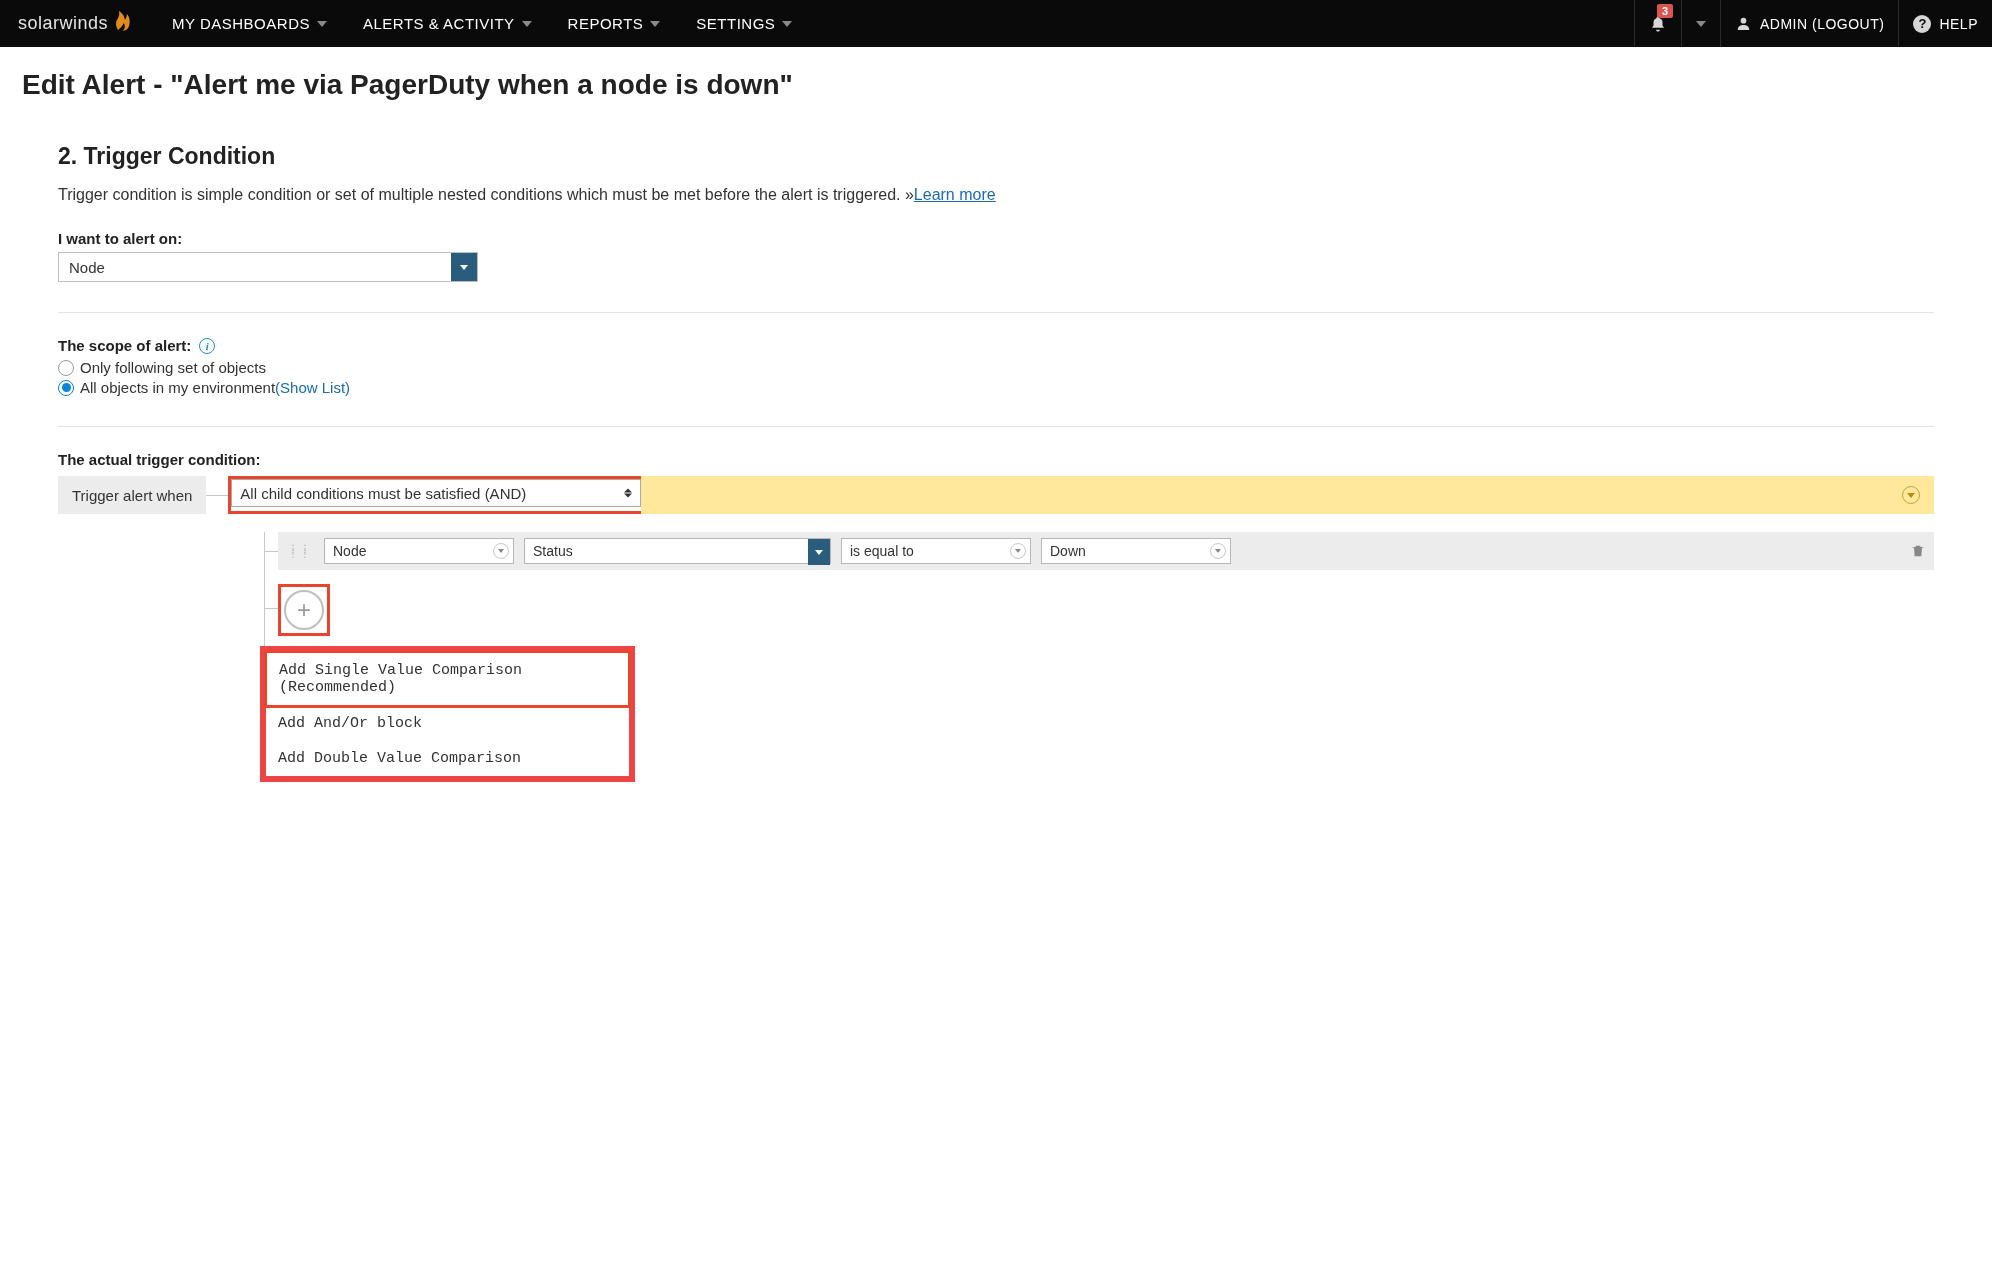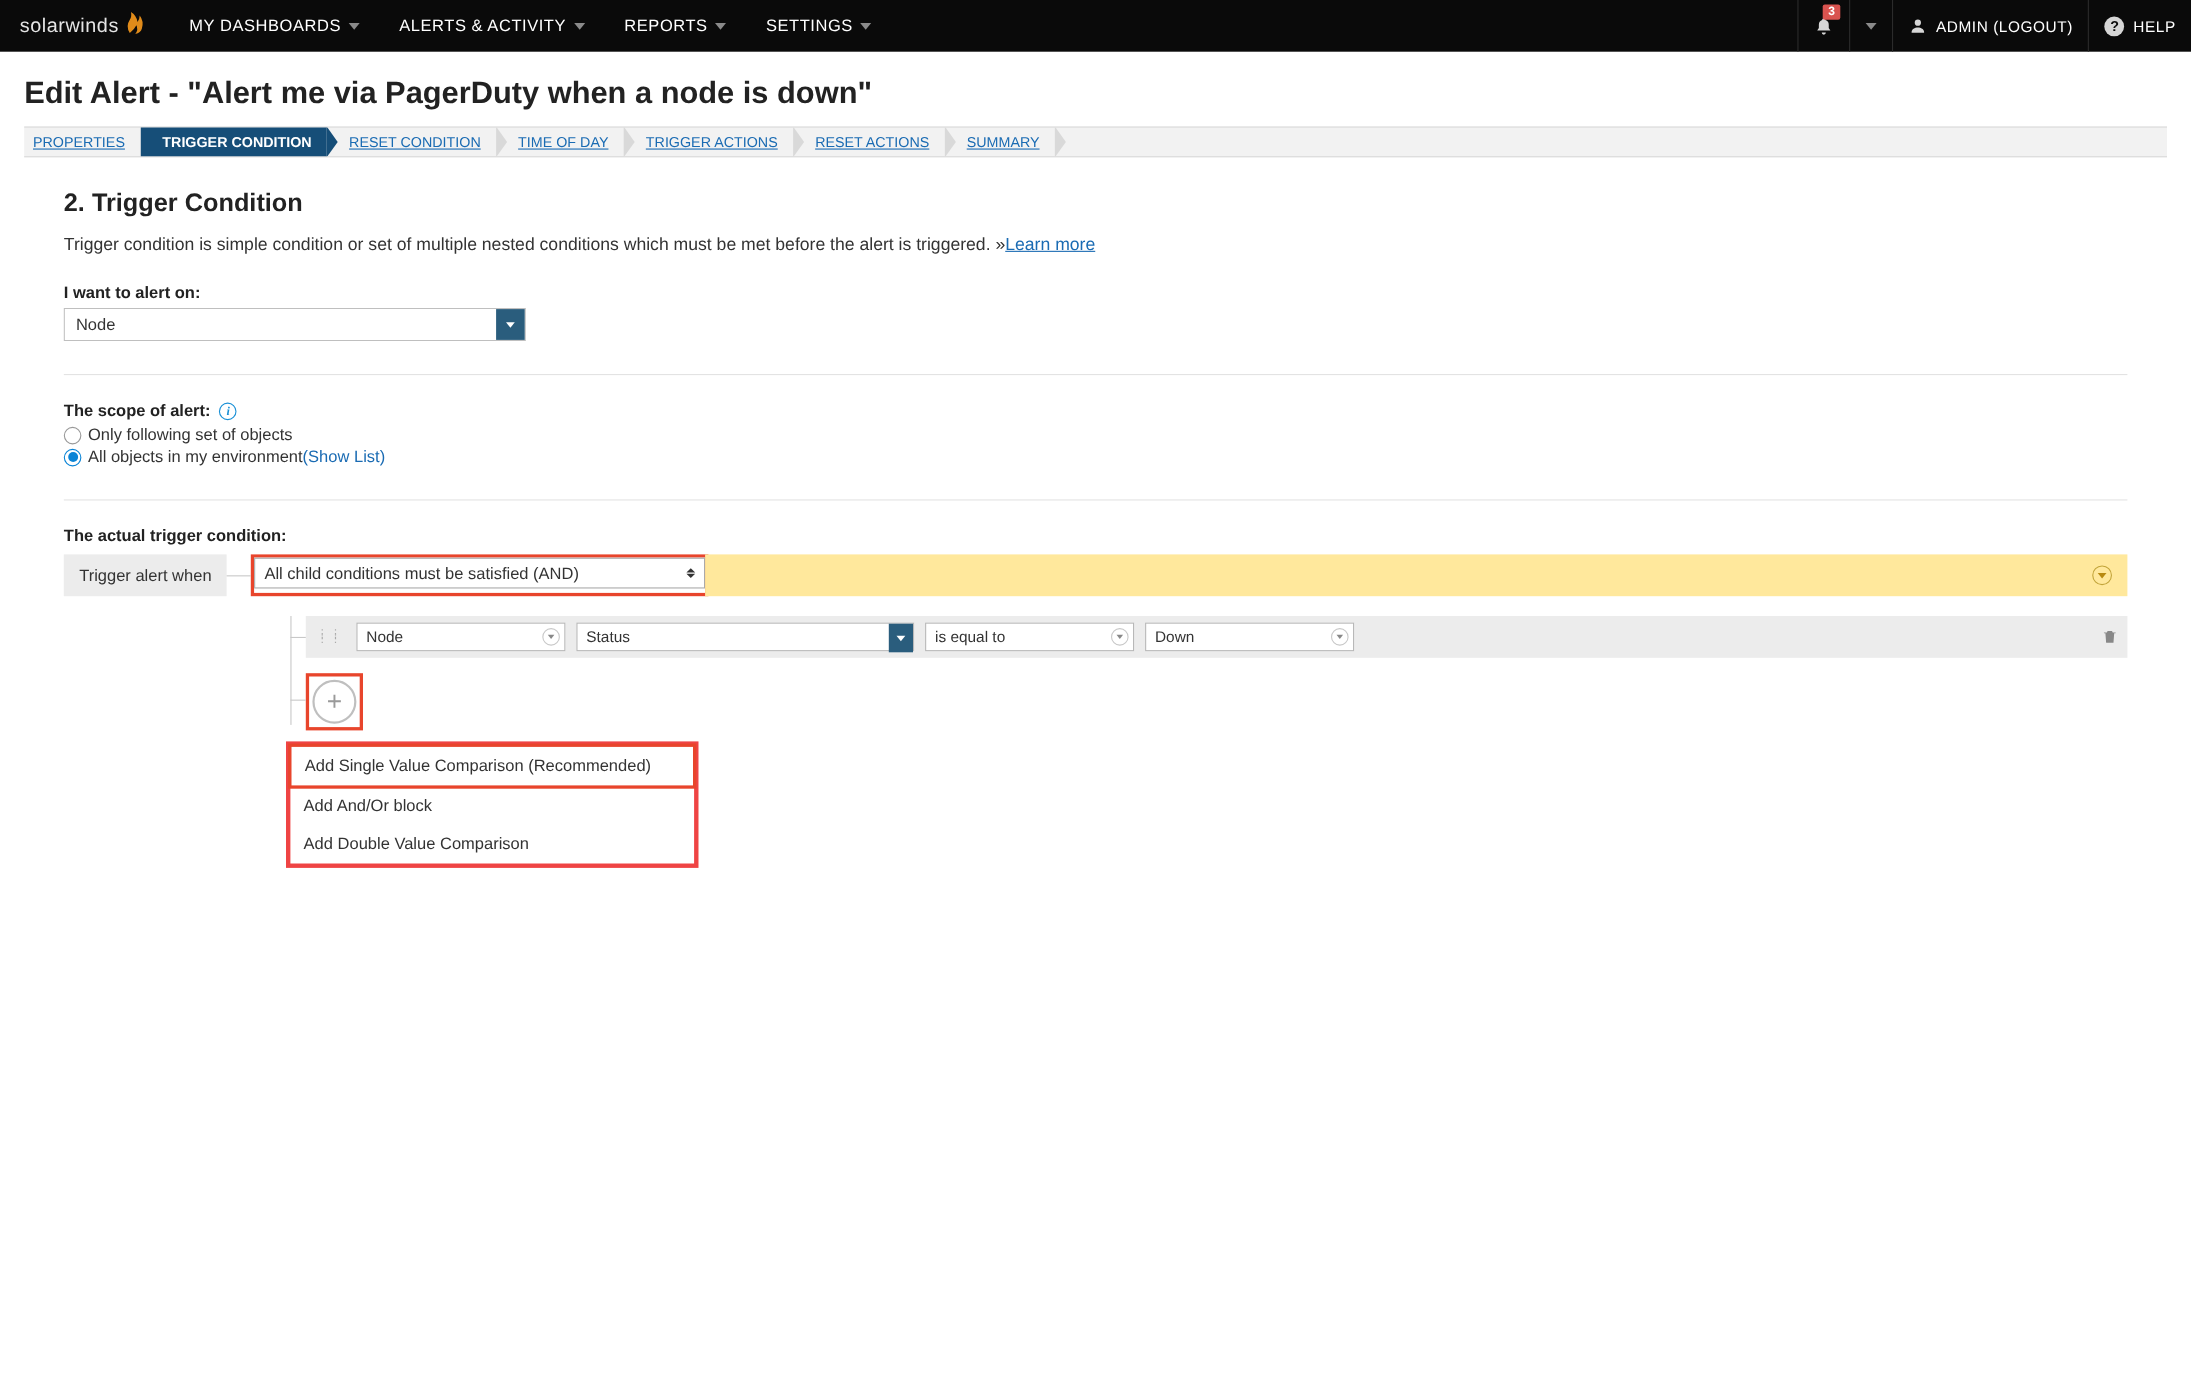--- a/index.html
+++ b/index.html
@@ -209,21 +209,21 @@
   width: 40px; height: 40px; border: 2px solid #bfbfbf; border-radius: 50%;
   display: flex; align-items: center; justify-content: center; cursor: pointer;
   background: #fff;
 }
 .plus-circle .plus { font-size: 24px; color: #9a9a9a; font-weight: 300; line-height: 1; }
 .red-sm { border: 3px solid #e8452c; padding: 3px; display: inline-block; }
 
 .menu-pop {
   margin-top: 10px; margin-left: -18px; width: 375px; background: #fff;
 }
-.menu-inner { border: 4px solid #ef4444; }
+.menu-inner { border: 6px solid #ef4444; font-family: Liberation Mono, monospace; }
 .menu-item {
   padding: 9px 12px; font-size: 15px; color: #333; cursor: pointer;
 }
 .menu-item.first-red { border: 3px solid #e8452c; margin: -2px; position: relative; z-index: 1; }
 </style>
 </head>
 <body>
 
 <div class="topnav">
   <div class="brand">
@@ -273,29 +273,20 @@
     <div class="nav-icon-box">
       <span class="help-circle">?</span>
       <span class="nav-text">HELP</span>
     </div>
   </div>
 </div>
 
 <div class="page">
   <h1 class="page-title">Edit Alert - "Alert me via PagerDuty when a node is down"</h1>
 
-  <div class="wizard">
-    <div class="wiz-step first">PROPERTIES</div>
-    <div class="wiz-step active">TRIGGER CONDITION</div>
-    <div class="wiz-step">RESET CONDITION</div>
-    <div class="wiz-step">TIME OF DAY</div>
-    <div class="wiz-step">TRIGGER ACTIONS</div>
-    <div class="wiz-step">RESET ACTIONS</div>
-    <div class="wiz-step">SUMMARY</div>
-  </div>
 
   <div class="content">
     <div class="section-title">2. Trigger Condition</div>
     <div class="section-desc">
       <span>Trigger condition is simple condition or set of multiple nested conditions which must be met before the alert is triggered. »</span><a>Learn more</a>
     </div>
 
     <div class="field-label">I want to alert on:</div>
     <div class="select-box">
       <div class="select-text">Node</div>

